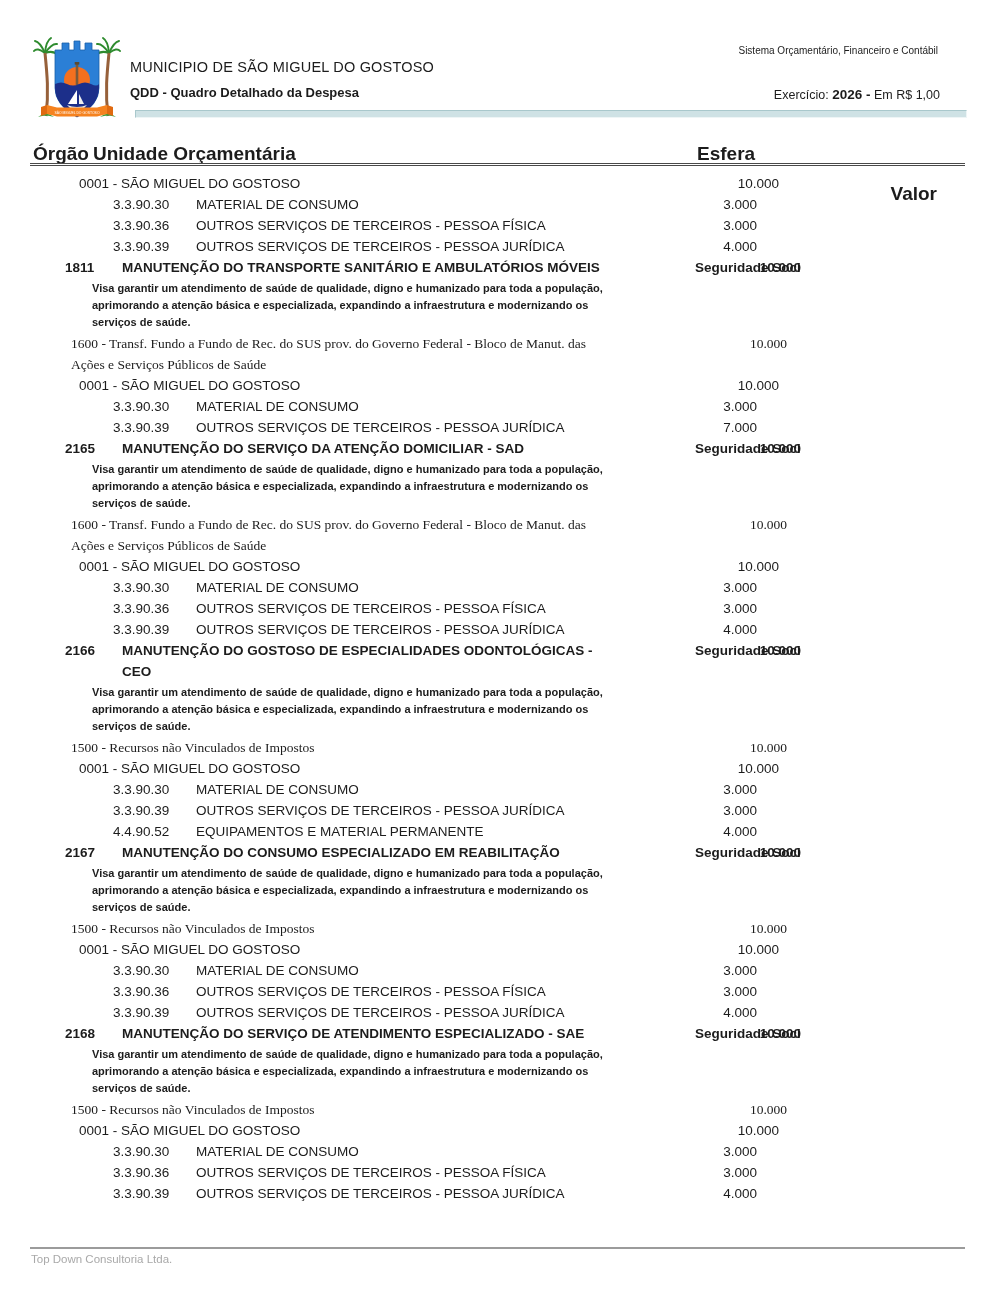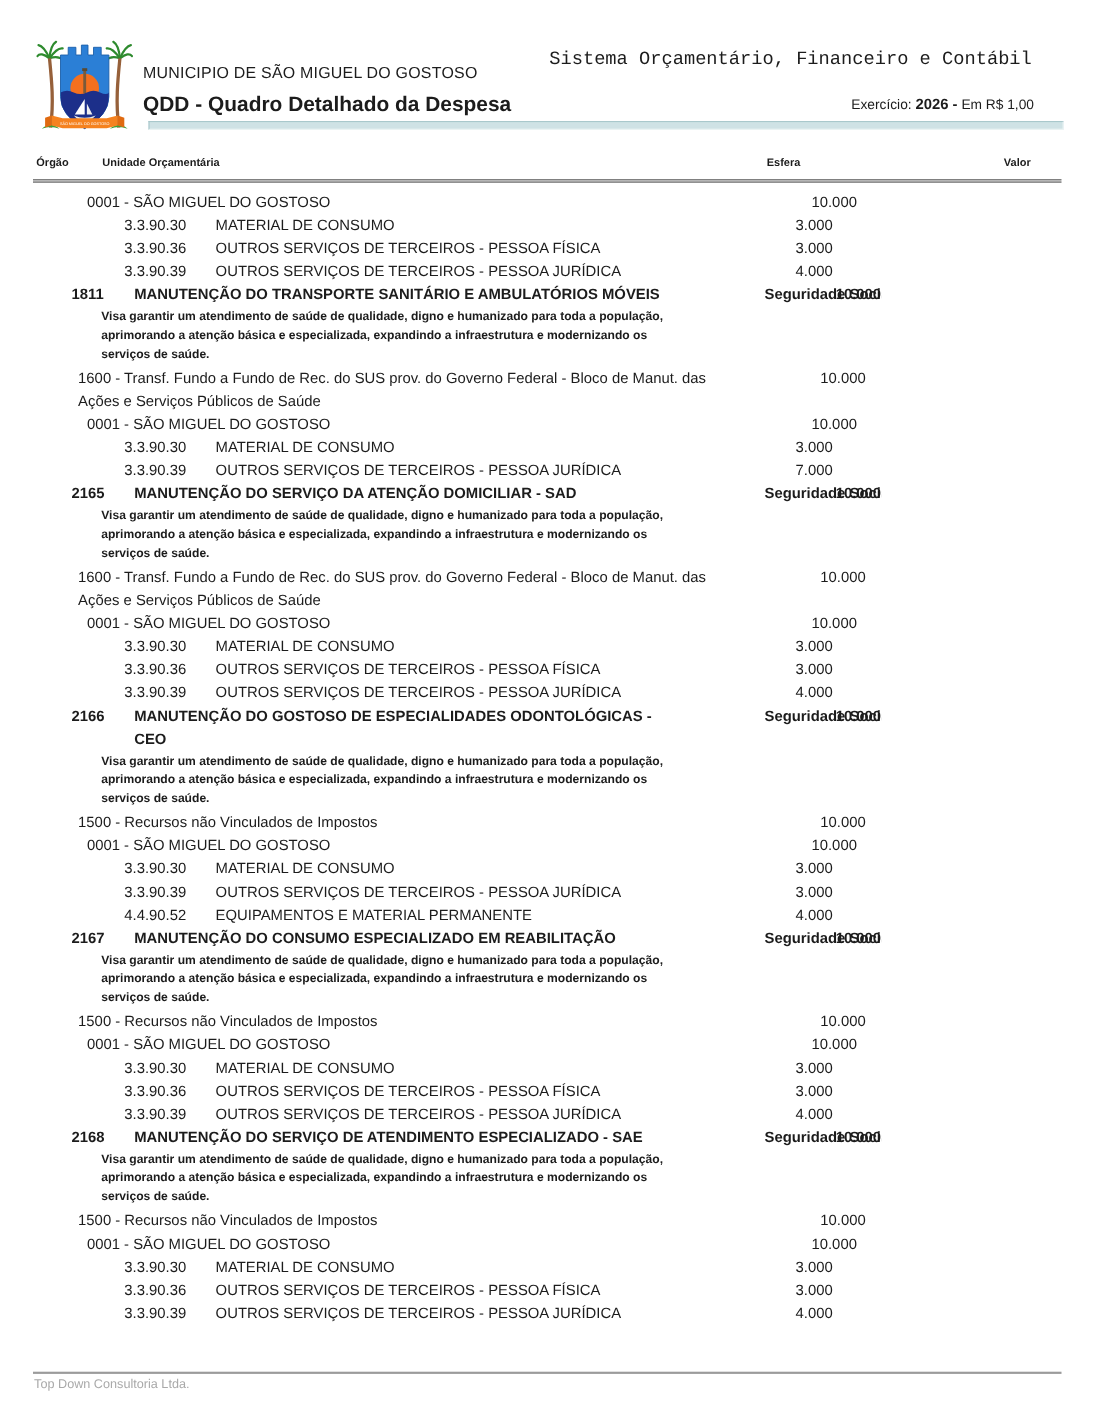--- a/index.html
+++ b/index.html
@@ -4,51 +4,51 @@
 <style>
   html,body { margin:0; padding:0; background:#ffffff; }
   body { width:1000px; height:1294px; position:relative; overflow:hidden;
          font-family:"Liberation Sans", sans-serif; color:#1c1c1c;
          -webkit-font-smoothing:antialiased; }
   .page { position:absolute; inset:0; }
 
   
   .logo { position:absolute; left:33px; top:28px; width:88px; height:102px; }
   .muni-name { position:absolute; left:130px; top:44px; font-size:14.5px; letter-spacing:.2px;margin-top:15px; }
-  .sys-name  { position:absolute; right:62px; top:45px; font-size:17px;font-family:Liberation Mono, monospace; }
-  .report-title { position:absolute; left:130px; top:85px; font-size:19px; font-weight:bold; }
+  .sys-name  { position:absolute; right:62px; top:45px; font-size:10px; }
+  .report-title { position:absolute; left:130px; top:85px; font-size:13px; font-weight:bold; }
   .exercise { position:absolute; right:60px; top:87px; font-size:12.5px; white-space:nowrap; }
   .exercise .yr { font-weight:bold; font-size:13.5px; }
   .accent-bar { position:absolute; left:135px; top:110px; width:830px; height:6px;
                 background:#cfe2e5; border-top:1px solid #a9c8cc; border-left:1px solid #a9c8cc;
                 border-bottom:1px solid #eef5f6; border-right:1px solid #eef5f6; }
 
   
   .thead { position:absolute; top:143px; left:0; width:1000px; height:18px;
-           font-size:10px; font-weight:bold; }
+           font-size:19px; font-weight:bold; }
   .th-orgao { position:absolute; left:33px; }
   .th-unid  { position:absolute; left:93px; }
   .th-esf   { position:absolute; left:697px; }
-  .th-valor { position:absolute; right:63px; }
+  .th-valor { position:absolute; right:63px;margin-top:40px; }
   .thead-rule { position:absolute; top:163px; left:30px; width:935px; height:1px;
                 border-top:1px solid #4a4a4a; border-bottom:1px solid #4a4a4a; }
 
   
   .rows { position:absolute; top:167px; left:0; width:904px; padding-top:6px; }
   .row { position:relative; font-size:13.5px; line-height:21px; }
   .val { position:absolute; top:0; width:110px; text-align:right; }
 
   .unit   { padding-left:79px; }
   .unit .val { right:125px; }
 
   .element { padding-left:113px; }
   .element .code { display:inline-block; width:83px; }
   .element .val  { right:147px; }
 
-  .source { padding-left:71px; }
+  .source { padding-left:71px;font-family:Liberation Serif, serif; }
   .source .lbl { display:inline-block; max-width:660px; white-space:pre-line; vertical-align:top; }
   .source .val { right:117px; }
 
   .action { padding-left:122px; font-weight:bold; }
   .action .code  { position:absolute; left:65px; top:0; }
   .action .title { display:inline-block; max-width:565px; white-space:pre-line; vertical-align:top; }
   .action .esf   { position:absolute; left:695px; top:0; width:106px; overflow:hidden; white-space:nowrap; }
   .action .val   { right:103px; }
 
   .desc { padding-left:92px; line-height:17px; margin:2px 0; }

